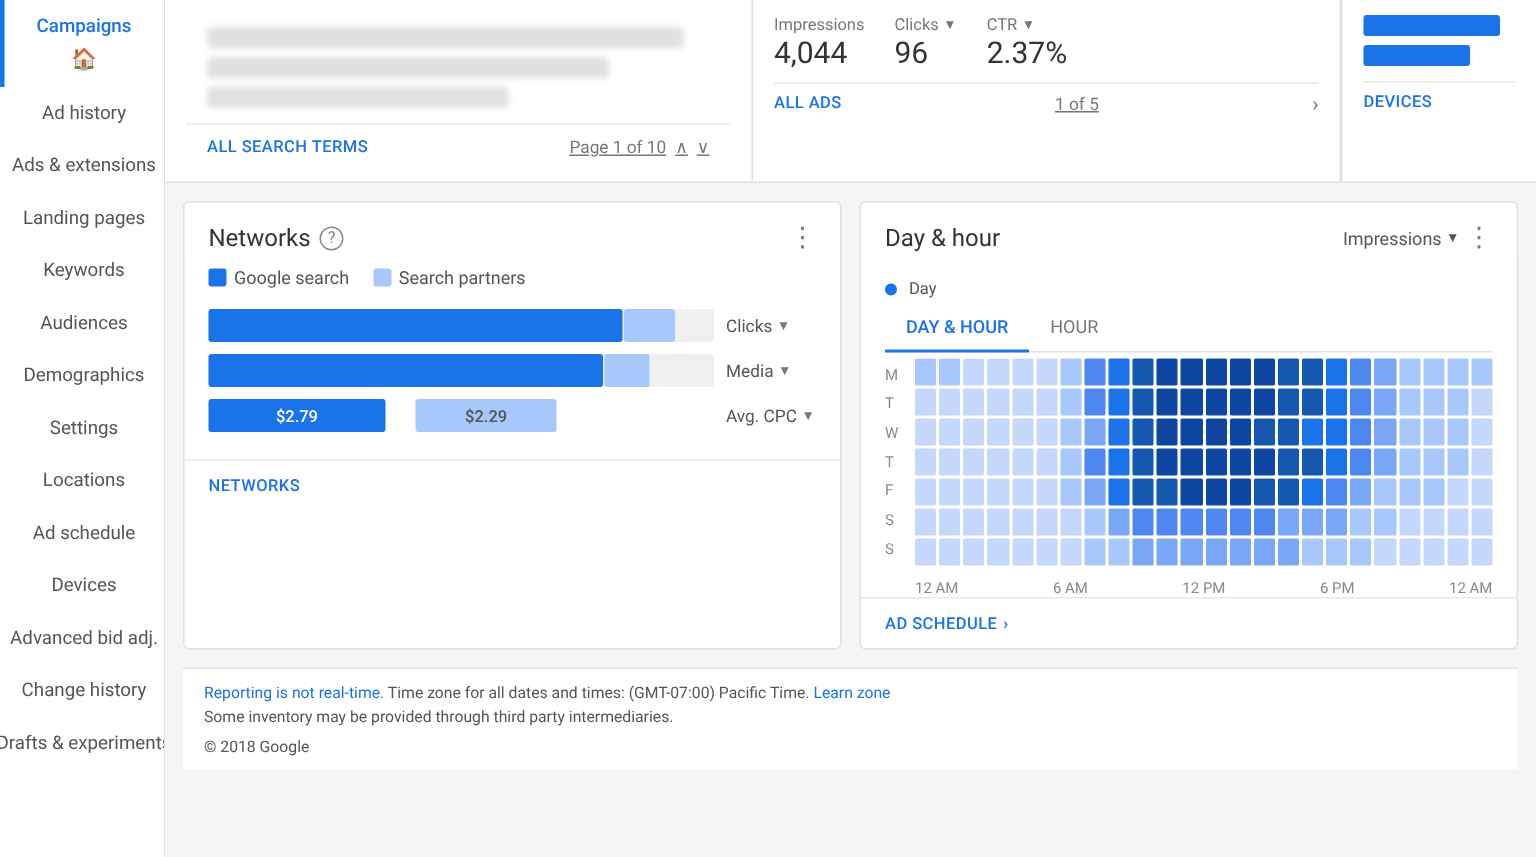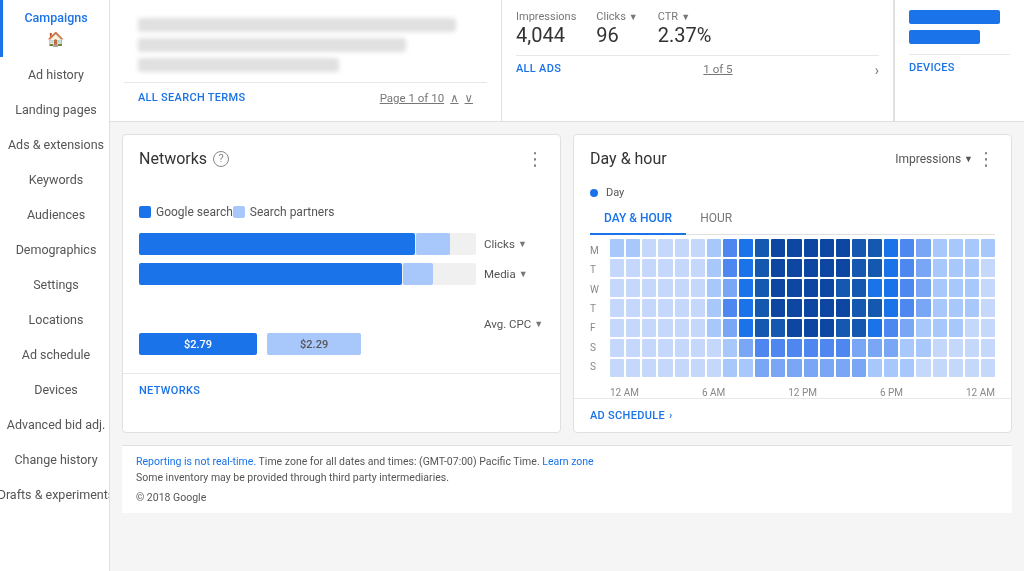--- a/index.html
+++ b/index.html
@@ -166,22 +166,22 @@
       color: #777;
       font-size: 18px;
       line-height: 1;
     }
 
     .card-body { padding: 0 16px 10px; }
 
     
     .legend {
       display: flex;
+      gap: 16px;
       margin-bottom: 14px;
-      margin-top: 27px;
     }
     .legend-item {
       display: flex;
       align-items: center;
       gap: 5px;
       font-size: 12px;
       color: #555;
     }
     .legend-dot {
       width: 12px; height: 12px;
@@ -213,22 +213,21 @@
       display: flex;
       align-items: center;
       gap: 3px;
       white-space: nowrap;
       min-width: 60px;
     }
     .cpc-bar-container {
       flex: 1;
       height: 22px;
       display: flex;
-      gap: 10px;
-      margin-top: 40px;
+      gap: 20px;
     }
     .cpc-bar {
       height: 100%;
       border-radius: 2px;
       display: flex;
       align-items: center;
       justify-content: center;
       font-size: 11px;
       color: #fff;
       font-weight: 500;
@@ -365,24 +364,24 @@
 
 <nav class="sidebar">
   <div class="sidebar-item active">
     <span>Campaigns</span>
     <span style="color:#1a73e8;font-size:14px;">🏠</span>
   </div>
   <div class="sidebar-item">
     <span>Ad history</span>
   </div>
   <div class="sidebar-item">
+    <span>Ads &amp; extensions</span>
+  </div>
+  <div class="sidebar-item">
     <span>Landing pages</span>
-  </div>
-  <div class="sidebar-item">
-    <span>Ads &amp; extensions</span>
   </div>
   <div class="sidebar-item">
     <span>Keywords</span>
   </div>
   <div class="sidebar-item">
     <span>Audiences</span>
   </div>
   <div class="sidebar-item">
     <span>Demographics</span>
   </div>

